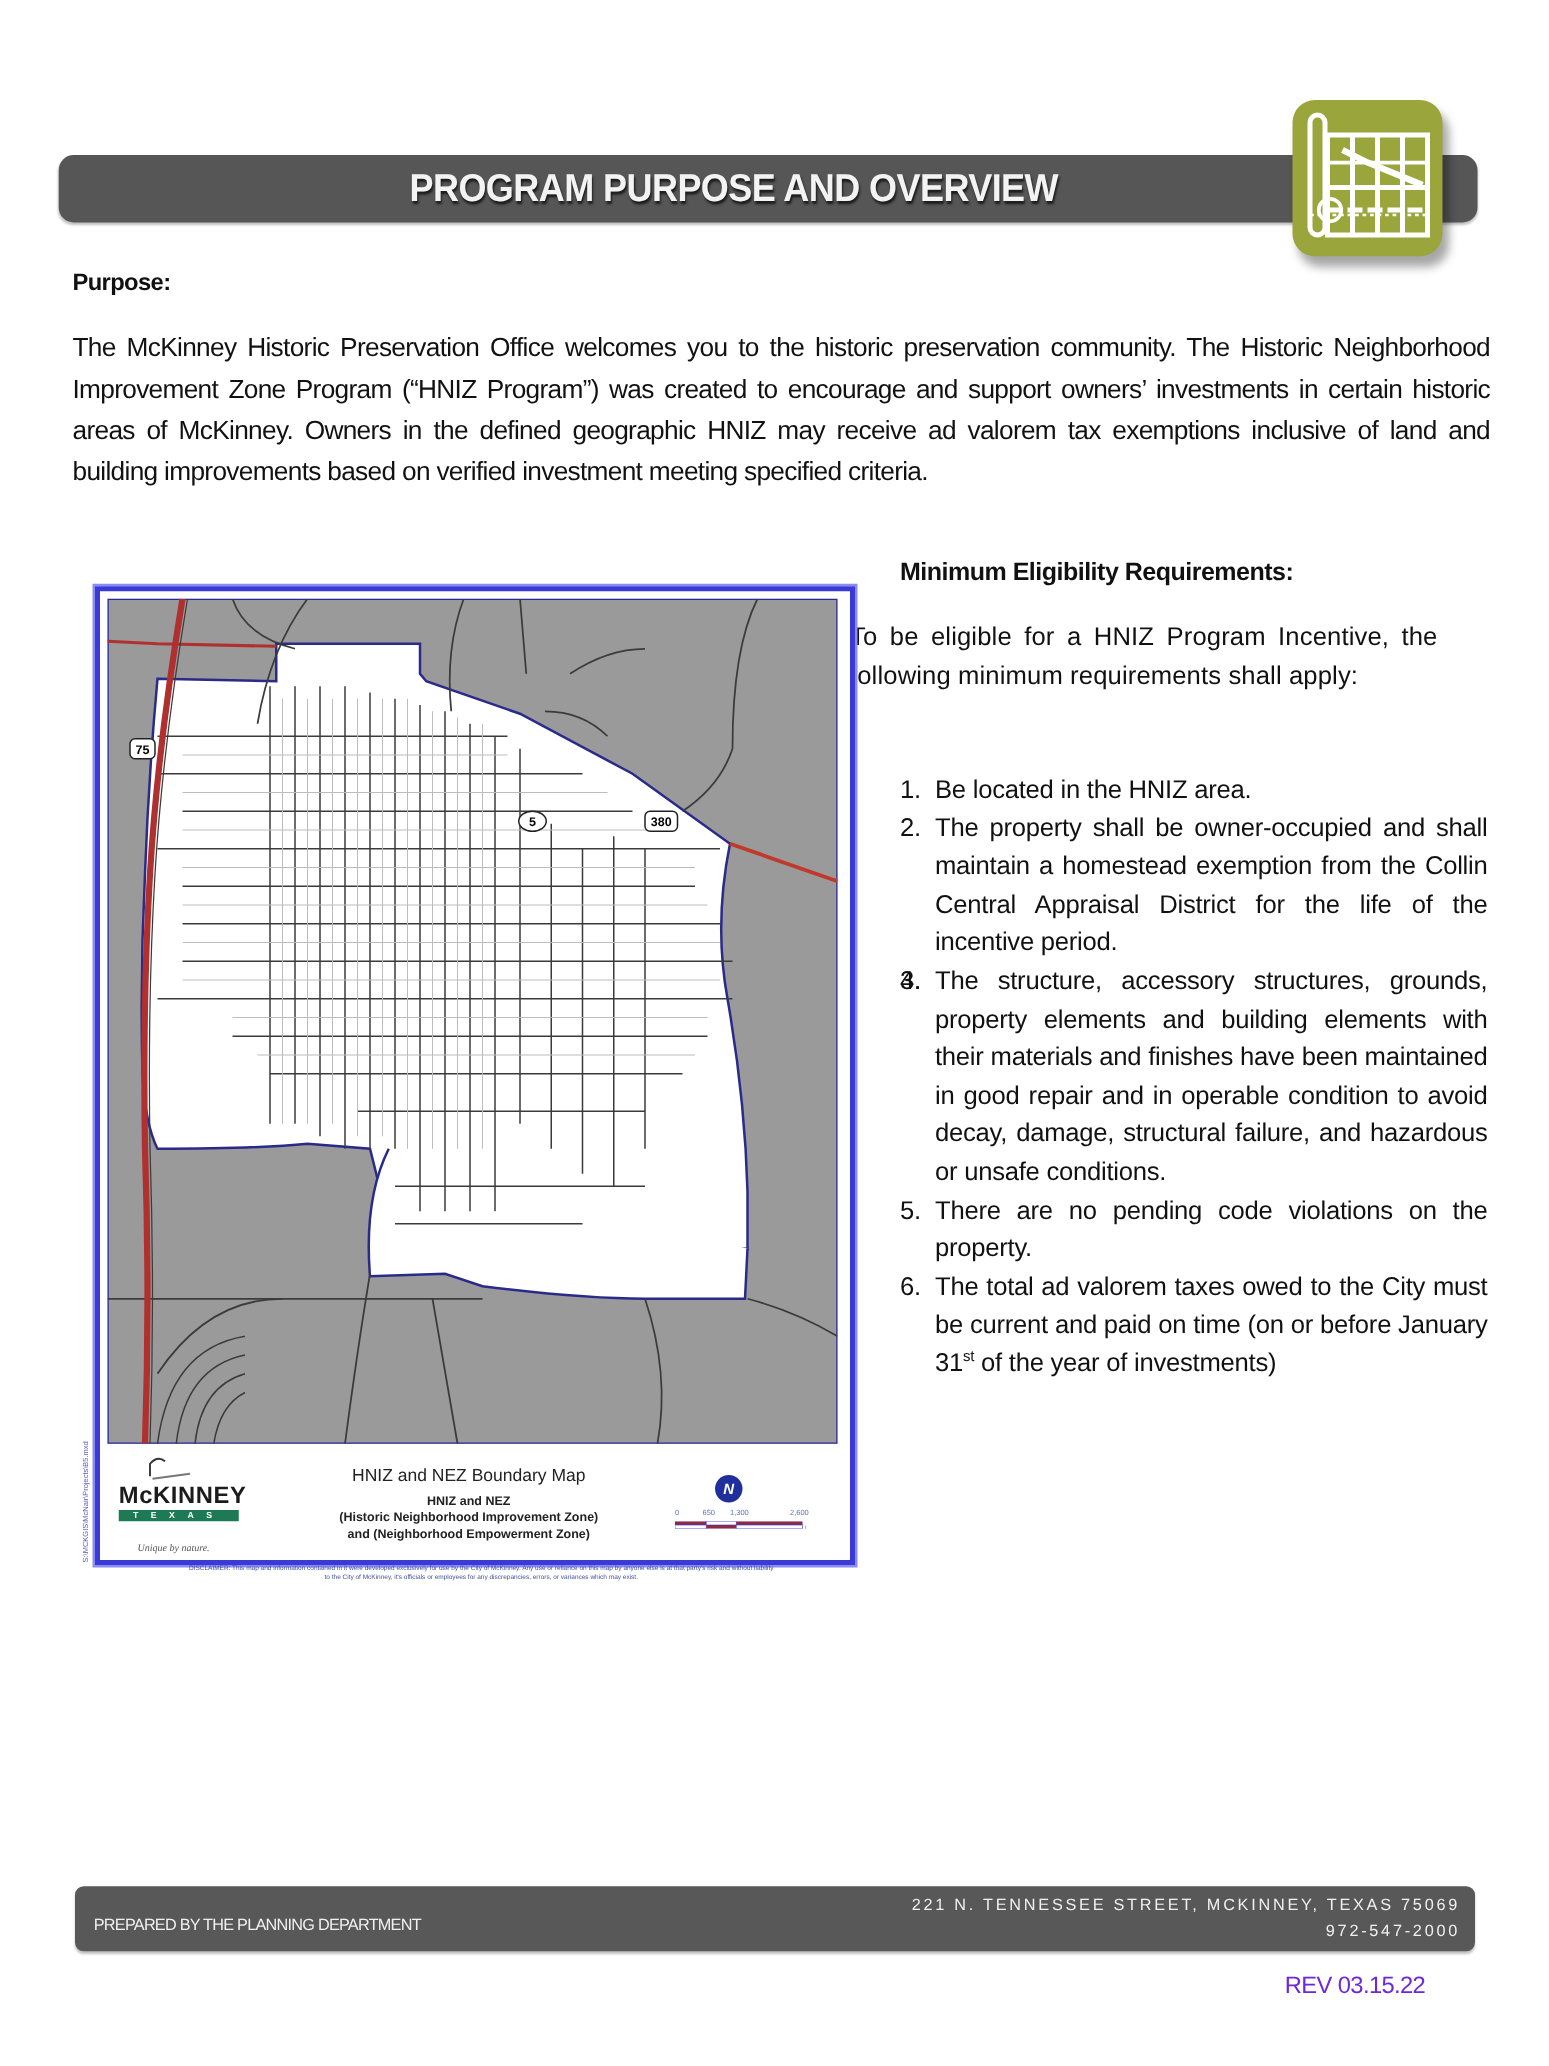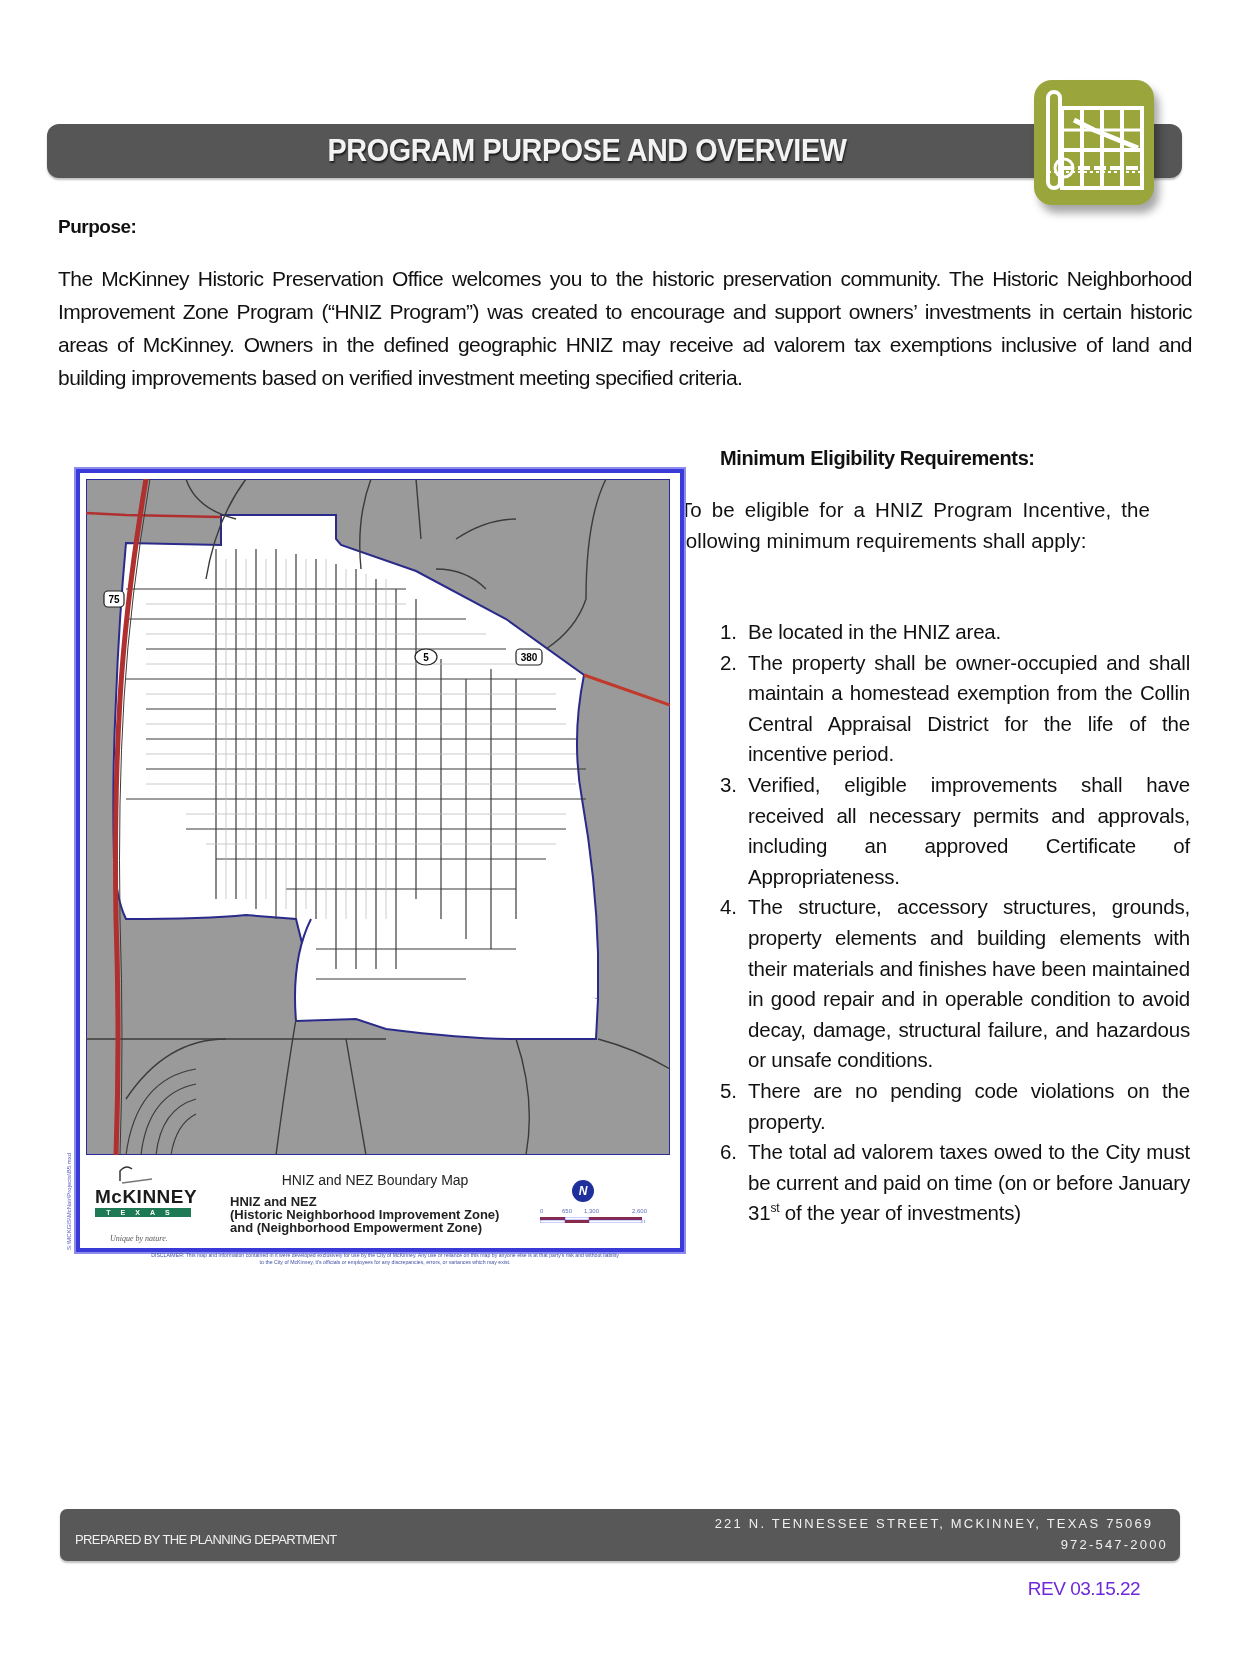--- a/index.html
+++ b/index.html
@@ -29,38 +29,38 @@
   .req-num { position: absolute; left: 0; top: 0; }
   sup { font-size: 12px; line-height: 0; }
 
   
   .map-outer { left: 76px; top: 469px; width: 600px; height: 775px; border: 4px solid #3a3ad8;
                box-shadow: 0 0 0 2px #8b8bf0; background: #fff; }
   .map-svg { left: 86px; top: 479px; }
   .map-side-text { left: 66px; top: 1120px; width: 10px; height: 130px; font-size: 6px; color: #5b5bc8;
                    writing-mode: vertical-rl; transform: rotate(180deg); white-space: nowrap; overflow: hidden; }
   .map-title { left: 240px; top: 1172px; width: 270px; text-align: center; font-size: 14px; color: #222; }
-  .map-subtitle { left: 230px; top: 1195px; width: 290px; text-align: left; font-size: 13px; font-weight: bold; color: #222; line-height: 13px; }
+  .map-subtitle { left: 230px; top: 1195px; width: 290px; text-align: center; font-size: 10px; font-weight: bold; color: #222; line-height: 13px; }
   .mck-logo { left: 92px; top: 1165px; width: 110px; height: 70px; }
   .mck-word { left: 95px; top: 1186px; font-size: 19px; font-weight: bold; color: #1b1b1b; letter-spacing: 0.5px; }
   .mck-texas { left: 95px; top: 1208px; width: 96px; height: 9px; background: #1d7a55; color: #fff; font-size: 7px;
                font-weight: bold; letter-spacing: 10px; text-align: center; line-height: 9px; }
   .mck-tag { left: 110px; top: 1218px; font-size: 8px; font-style: italic; color: #555; font-family: "Liberation Serif", serif; margin-top: 16px; }
   .north-arrow { left: 572px; top: 1180px; width: 22px; height: 22px; border-radius: 50%; background: #1f2f9c;
                  color: #fff; text-align: center; line-height: 22px; font-size: 12px; font-weight: bold; font-style: italic; }
   .scale-labels { left: 540px; top: 1208px; width: 110px; font-size: 6px; color: #6070c0; }
   .scale-labels span { position: absolute; top: 0; }
   .scale-bar { left: 540px; top: 1217px; width: 105px; height: 6px; }
   .disclaimer { left: 150px; top: 1252px; width: 470px; font-size: 5.2px; line-height: 7px; color: #4050a0; text-align: center; }
 
   
   .footer-band { left: 60px; top: 1509px; width: 1120px; height: 52px; background: #585858; border-radius: 7px;
                  box-shadow: 0 2px 2px rgba(0,0,0,0.25); }
   .footer-left { left: 75px; top: 1516px; font-size: 13px; color: #f0f0f0; letter-spacing: -0.6px; margin-top: 16px; }
-  .footer-addr { left: 700px; top: 1516px; width: 468px; text-align: center; font-size: 13px; color: #f0f0f0; letter-spacing: 2.2px; }
+  .footer-addr { left: 700px; top: 1516px; width: 468px; text-align: right; font-size: 13px; color: #f0f0f0; letter-spacing: 2.2px; }
   .footer-phone { left: 900px; top: 1537px; width: 268px; text-align: right; font-size: 13px; color: #f0f0f0; letter-spacing: 2.2px; }
   .rev { left: 1020px; top: 1578px; width: 128px; text-align: center; font-size: 19px; letter-spacing: -0.5px; color: #6d28d9; }
 </style>
 </head>
 <body>
 
 <div class="abs header-band"></div>
 <div class="abs header-title">PROGRAM PURPOSE AND OVERVIEW</div>
 <div class="abs header-icon">
   <svg width="120" height="125" viewBox="0 0 120 125">
@@ -79,21 +79,21 @@
 </div>
 
 <div class="abs purpose-heading">Purpose:</div>
 <div class="abs purpose-para">The McKinney Historic Preservation Office welcomes you to the historic preservation community.  The Historic Neighborhood Improvement Zone Program (“HNIZ Program”) was created to encourage and support owners’ investments in certain historic areas of McKinney. Owners in the defined geographic HNIZ may receive ad valorem tax exemptions inclusive of land and building improvements based on verified investment meeting specified criteria.</div>
 
 <div class="abs req-heading">Minimum Eligibility Requirements:</div>
 <div class="abs req-intro">To be eligible for a HNIZ Program Incentive, the following minimum requirements shall apply:</div>
 <ol class="abs req-list">
   <li class="req-item"><span class="req-num">1.</span><span>Be located in the HNIZ area.</span></li>
   <li class="req-item"><span class="req-num">2.</span><span>The property shall be owner-occupied and shall maintain a homestead exemption from the Collin Central Appraisal District for the life of the incentive period.</span></li>
-  <li class="req-item"><span class="req-num">3.</span><span>Verified, eligible improvements shall have received all necessary permits and approvals, including an approved Certificate of Appropriateness.</span></li>
+  <li class="req-item"><span class="req-num">3.</span></li>
   <li class="req-item"><span class="req-num">4.</span><span>The structure, accessory structures, grounds, property elements and building elements with their materials and finishes have been maintained in good repair and in operable condition to avoid decay, damage, structural failure, and hazardous or unsafe conditions.</span></li>
   <li class="req-item"><span class="req-num">5.</span><span>There are no pending code violations on the property.</span></li>
   <li class="req-item"><span class="req-num">6.</span><span>The total ad valorem taxes owed to the City must be current and paid on time (on or before January 31</span><sup>st</sup><span> of the year of investments)</span></li>
 </ol>
 
 <div class="abs map-outer"></div>
 <svg class="abs map-svg" width="584" height="676" viewBox="0 0 584 676">
   <rect x="0" y="0" width="584" height="676" fill="#9a9a9a" stroke="#2a2a9a" stroke-width="2"></rect>
 
   <path d="M40 64 L135 66 L135 36 L250 36 L250 60 L255 66 L330 92 L420 140 L498 196 Q485 260 496 320 Q510 400 512 474 L512 520 L430 518 Q400 505 350 500 L300 492 L250 492 L228 500 L225 510 L220 480 Q215 460 210 440 L160 436 Q120 440 40 440 Q30 420 28 380 Q26 300 30 220 Q33 140 40 64 Z" fill="#ffffff" stroke="#2a2a8a" stroke-width="2"></path>

